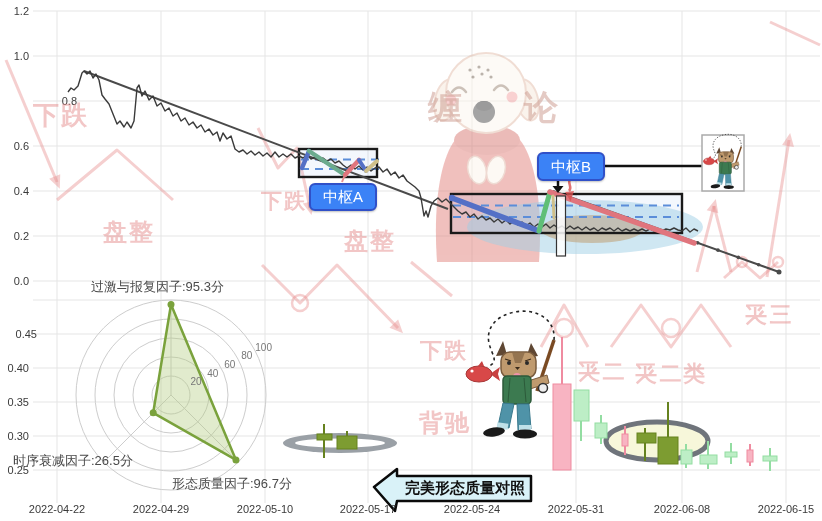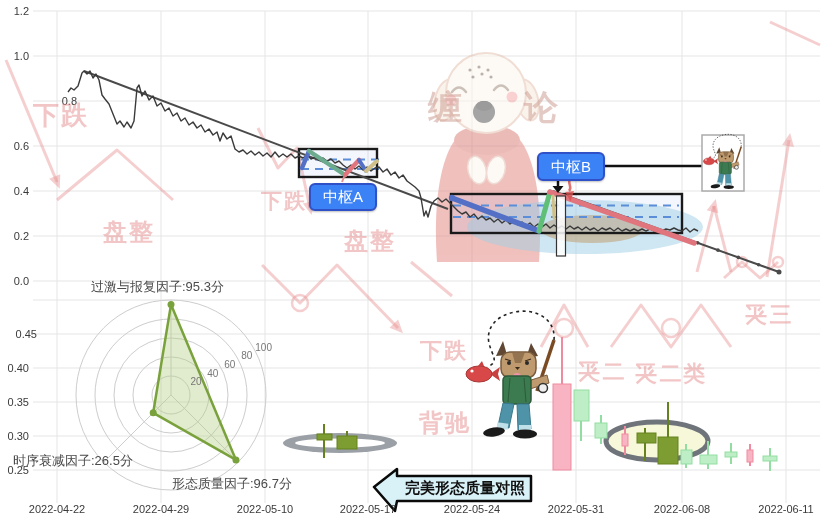--- a/index.html
+++ b/index.html
@@ -246,21 +246,21 @@
       <div class="ylab" style="left: 0px; top: 396px;">0.35</div>
       <div class="ylab" style="left: 0px; top: 430px;">0.30</div>
       <div class="ylab" style="left: 0px; top: 464px;">0.25</div>
       <div class="xlab" style="left: 57px; top: 503px; text-align: right;">2022-04-22</div>
       <div class="xlab" style="left: 161px; top: 503px;">2022-04-29</div>
       <div class="xlab" style="left: 265px; top: 503px;">2022-05-10</div>
       <div class="xlab" style="left: 368px; top: 503px;">2022-05-17</div>
       <div class="xlab" style="left: 472px; top: 503px;">2022-05-24</div>
       <div class="xlab" style="left: 576px; top: 503px;">2022-05-31</div>
       <div class="xlab" style="left: 682px; top: 503px;">2022-06-08</div>
-      <div class="xlab" style="left: 786px; top: 503px;">2022-06-11</div>
+      <div class="xlab" style="left: 786px; top: 503px;">2022-06-15</div>
       <div class="wm" style="left: 33px; top: 98px; font-size: 26px;">下跌</div>
       <div class="wm" style="left: 103px; top: 216px; font-size: 24px;">盘整</div>
       <div class="wm" style="left: 261px; top: 187px; font-size: 21px;">下跌</div>
       <div class="wm" style="left: 344px; top: 225px; font-size: 24px;">盘整</div>
       <div class="wm" style="left: 420px; top: 336px; font-size: 22px;">下跌</div>
       <div class="wm" style="left: 419px; top: 407px; font-size: 24px;">背驰</div>
       <div class="wm mir" style="left: 576px; top: 357px; font-size: 22px;">二买</div>
       <div class="wm mir" style="left: 633px; top: 359px; font-size: 22px;">类二买</div>
       <div class="wm mir" style="left: 743px; top: 300px; font-size: 22px;">三买</div>
       <div class="radar-lab" style="left: 91px; top: 278px;">过激与报复因子:95.3分</div>

